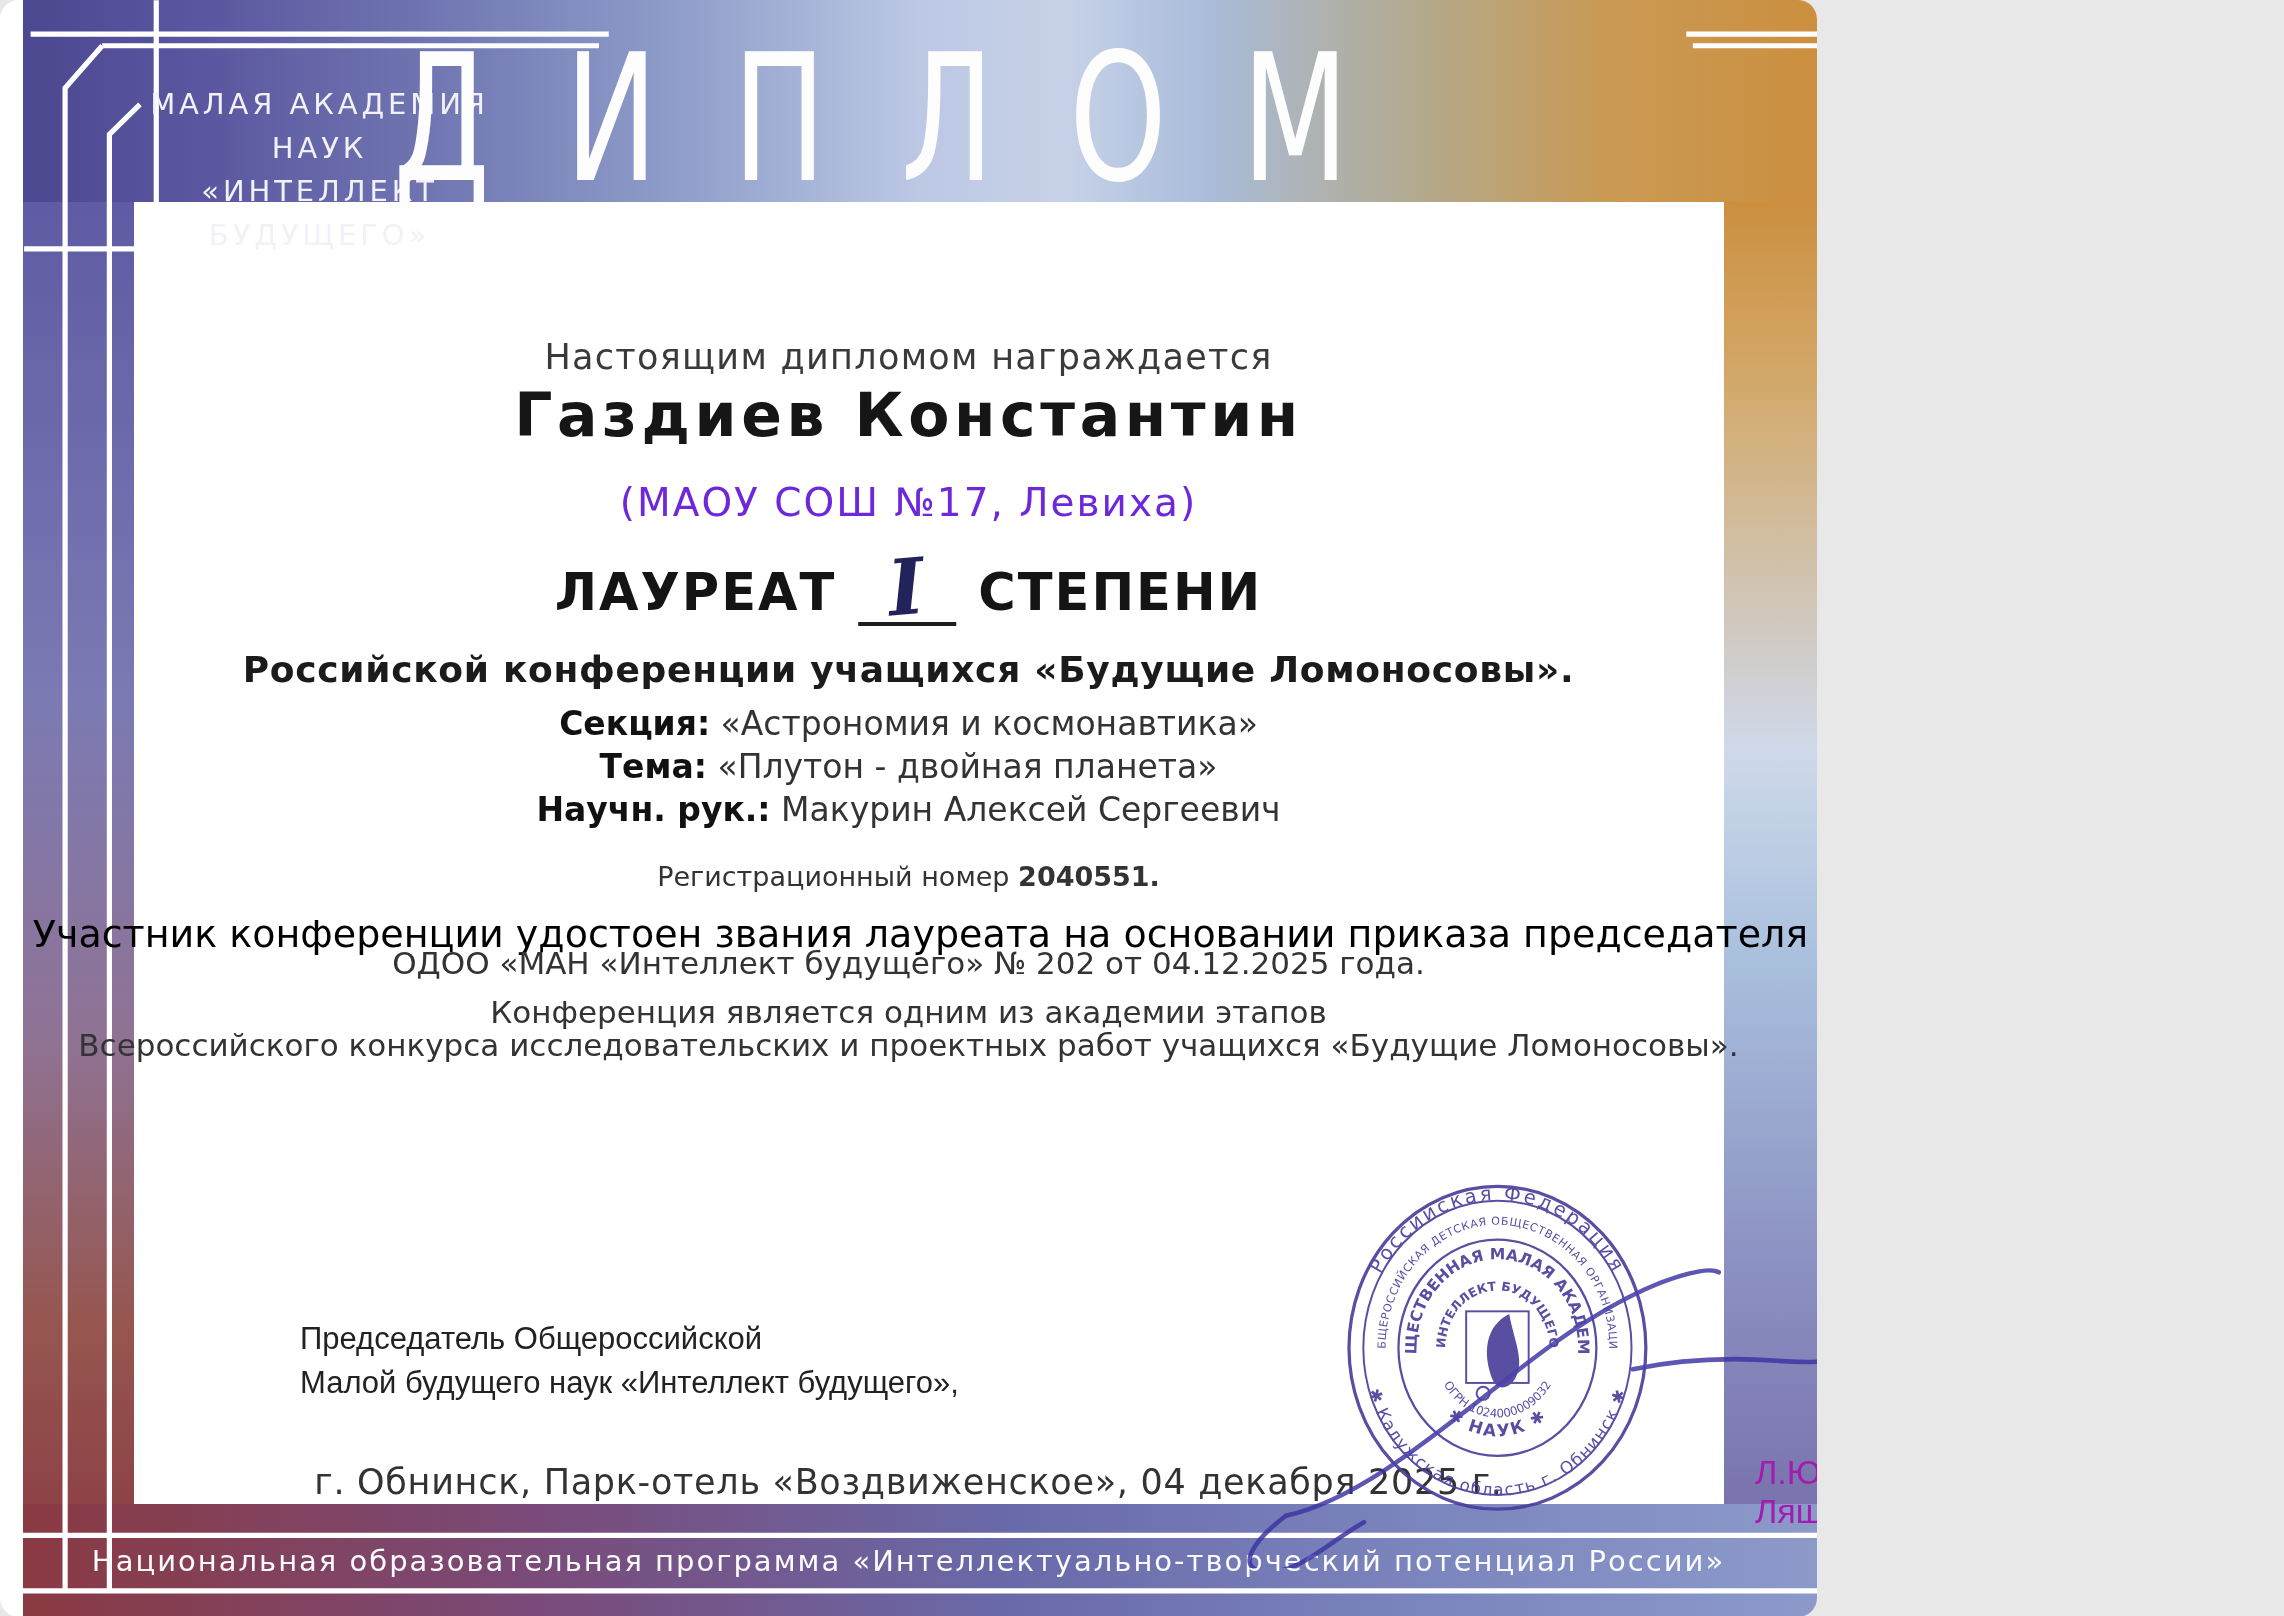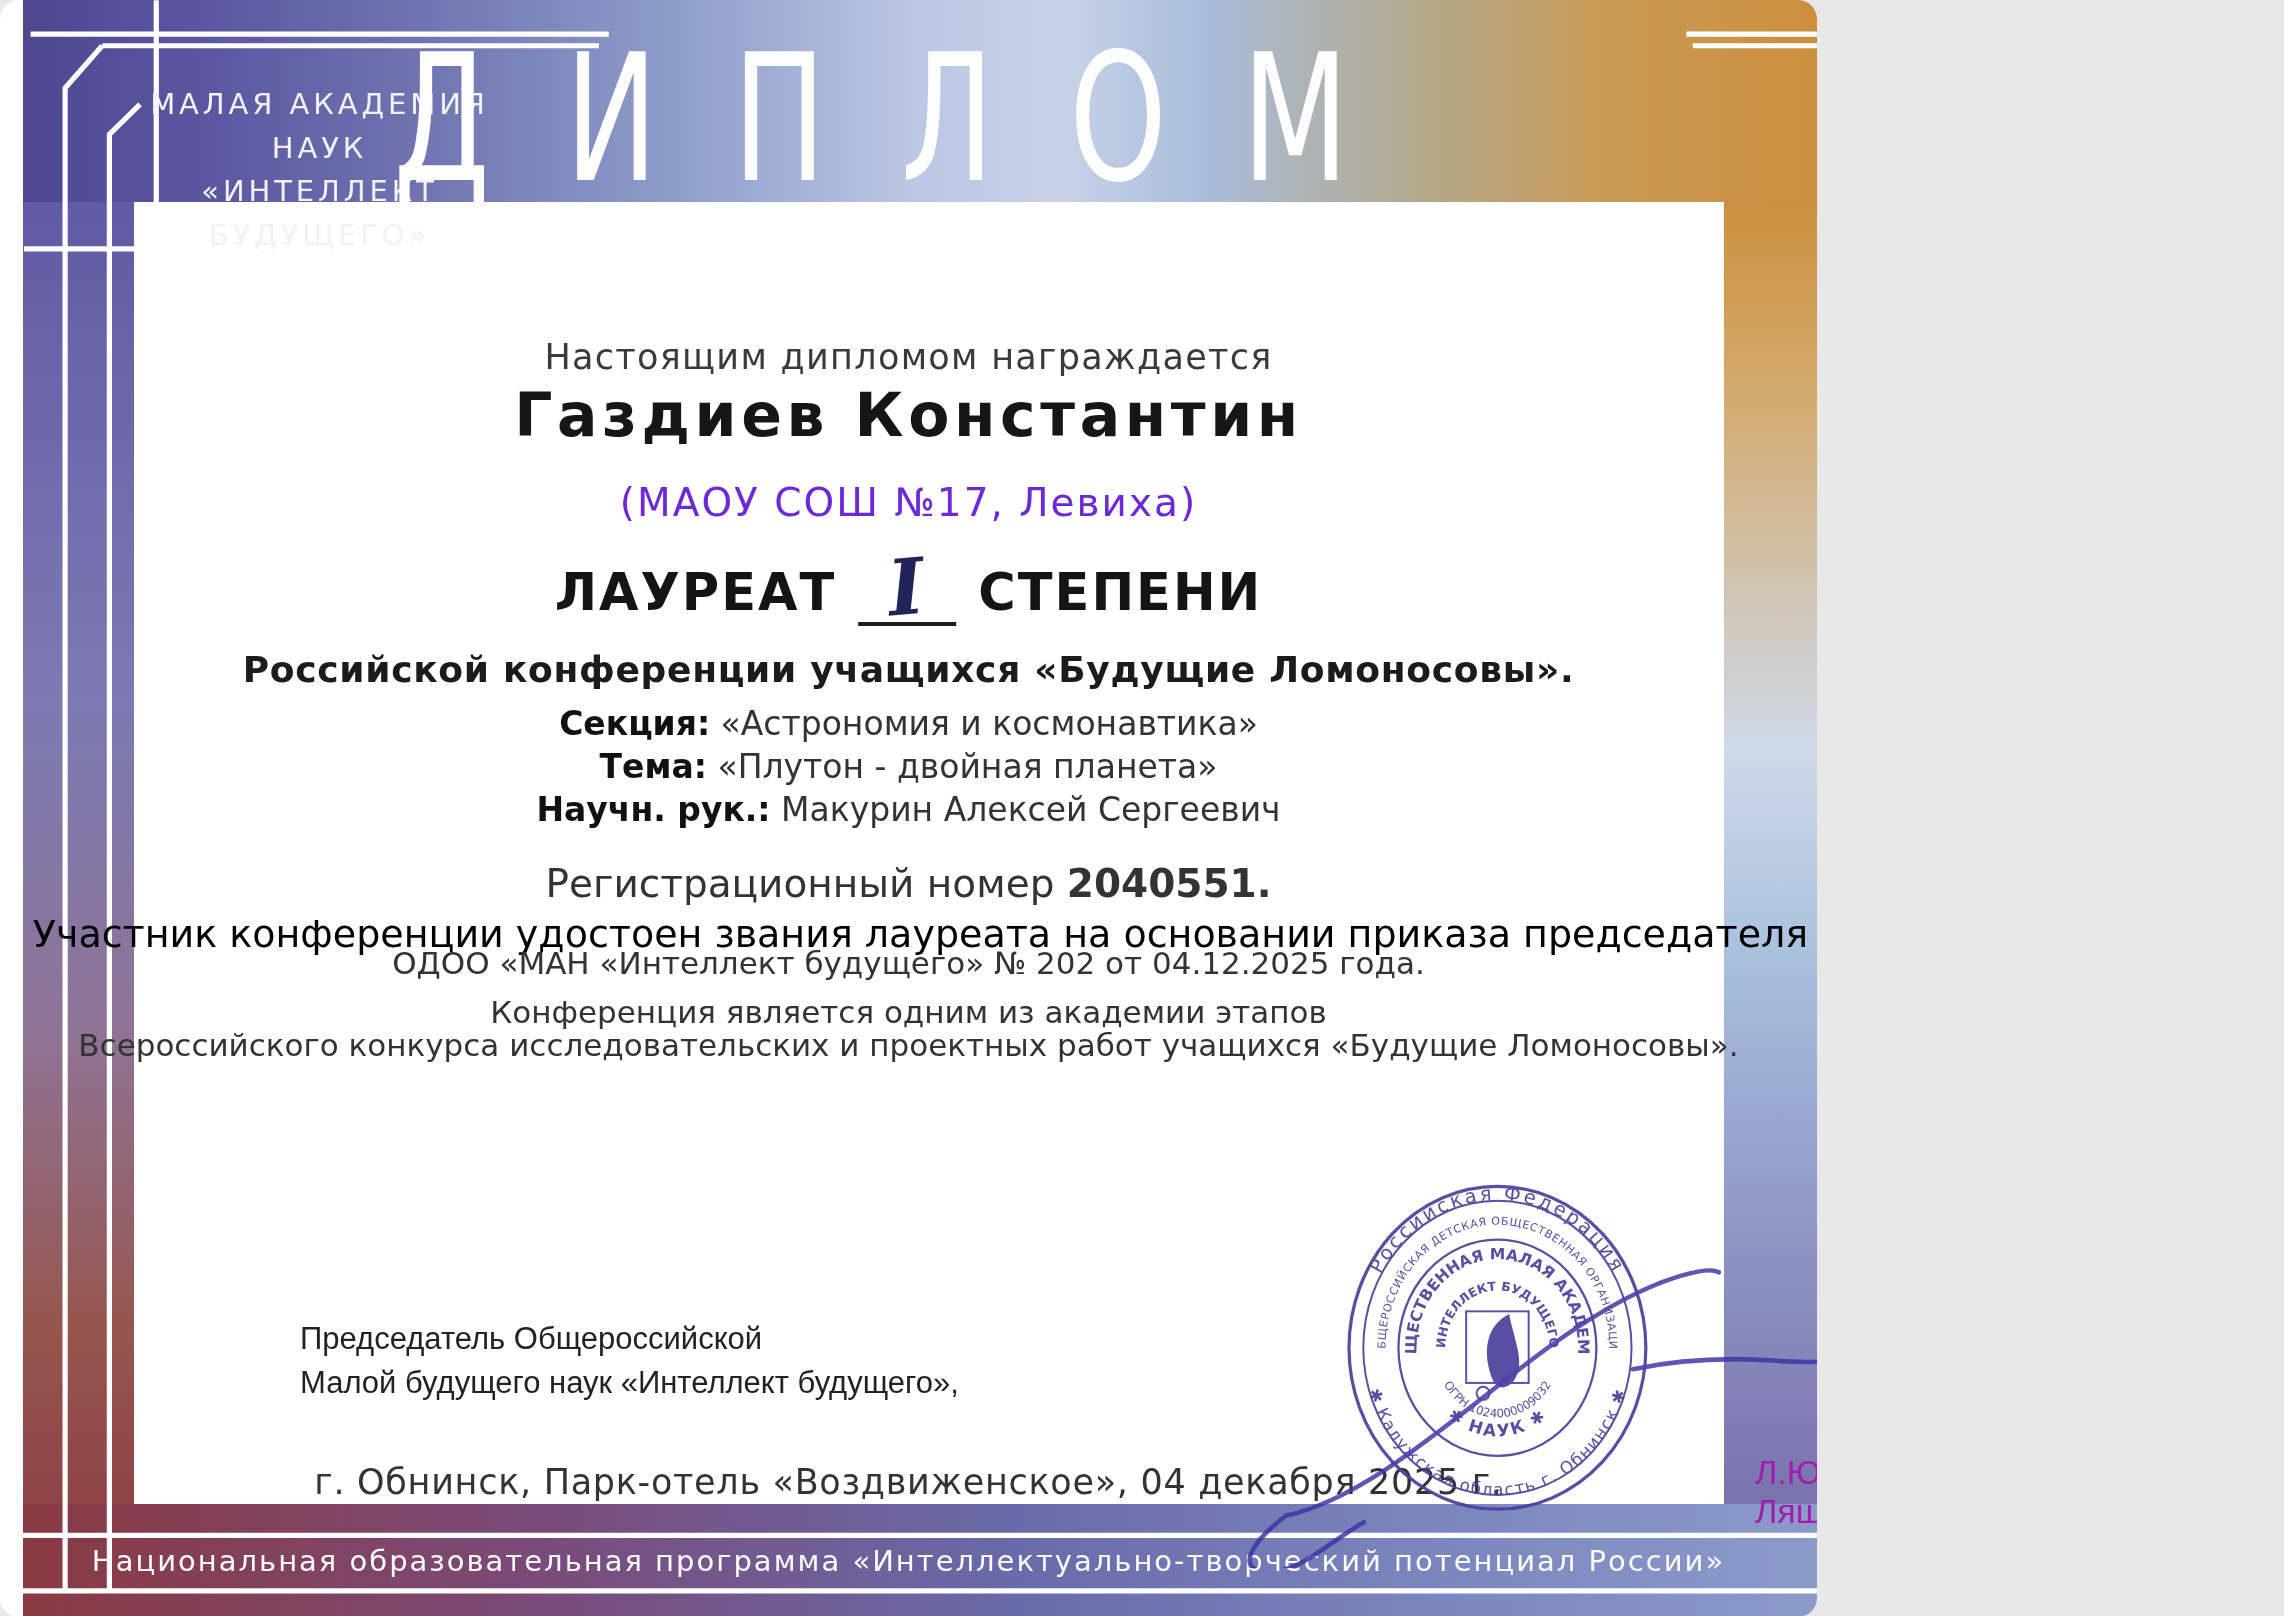--- a/index.html
+++ b/index.html
@@ -32,21 +32,21 @@
   .laureate{top:559px;font-size:51px;font-weight:bold;color:#141414;letter-spacing:2px;
     display:flex;align-items:center;gap:22px;}
   .degree-slot{position:relative;width:98px;height:63px;border-bottom:4.6px solid #1d1d1d;}
   .degree-ink{position:absolute;left:50%;bottom:-3.9px;transform:translateX(-50%) rotate(-5deg);
     font-family:"DejaVu Serif",serif;font-style:italic;font-weight:bold;
     font-size:77px;line-height:1;color:#23235c;}
   .conf{top:643px;font-size:36px;font-weight:bold;color:#1b1b1b;letter-spacing:0.7px;margin-top:6px;}
   .meta{font-size:33px;color:#333;}
   .meta b{color:#111;}
   .sec{top:704px;} .topic{top:747px;} .adv{top:790px;}
-  .reg{top:861px;font-size:39px;color:#333;}
+  .reg{top:861px;font-size:27px;color:#333;}
   .p1a{top:912px;font-size:38px;color:#000000;margin-left:12px;}
   .p1b{top:945px;font-size:31px;color:#333;}
   .p2a{top:994px;font-size:31px;color:#333;}
   .p2b{top:1027px;font-size:31px;color:#333;}
   
   .chairman{position:absolute;left:300px;top:1317px;z-index:4;
     font-family:"Liberation Sans",sans-serif;font-size:31px;line-height:1.42;color:#222;}
   .signer{position:absolute;left:1755px;top:1453px;z-index:6;
     font-family:"Liberation Sans",sans-serif;font-size:34px;color:#a21caf;}
   .dateline{top:1462px;font-size:35px;color:#333;letter-spacing:0.7px;z-index:4;}

